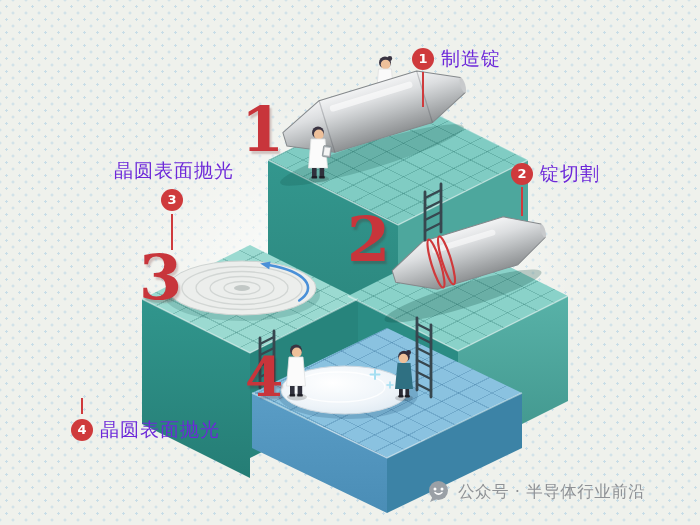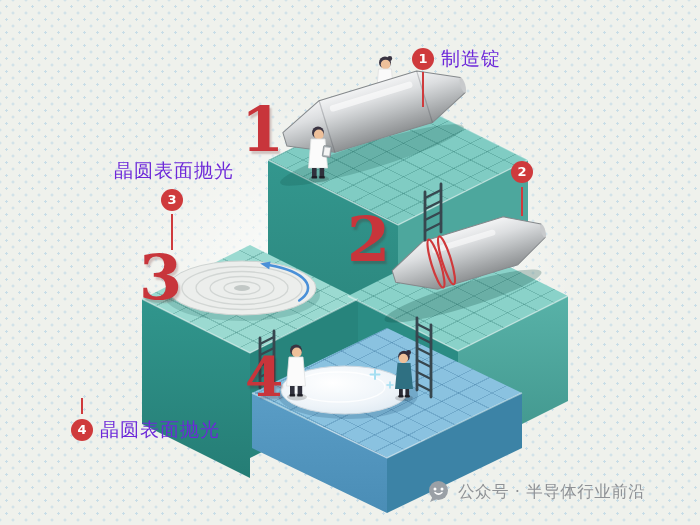--- a/index.html
+++ b/index.html
@@ -226,20 +226,21 @@
   <div class="bignum" id="n2">2</div>
   <div class="bignum" id="n3">3</div>
   <div class="bignum" id="n4">4</div>
 
   <div class="step-label" id="step1">
     <span class="badge">1</span>
     <span class="label-text">制造锭</span>
   </div>
   <div class="step-label" id="step2">
     <span class="badge">2</span>
+    <span class="label-text">锭切割</span>
   </div>
   <div class="label-text" id="step3-text">晶圆表面抛光</div>
   <div class="badge" id="step3-badge">3</div>
   <div class="step-label" id="step4">
     <span class="badge">4</span>
     <span class="label-text">晶圆表面抛光</span>
   </div>
 
   <div class="footer">
     <svg width="23" height="23" viewBox="0 0 23 23">

